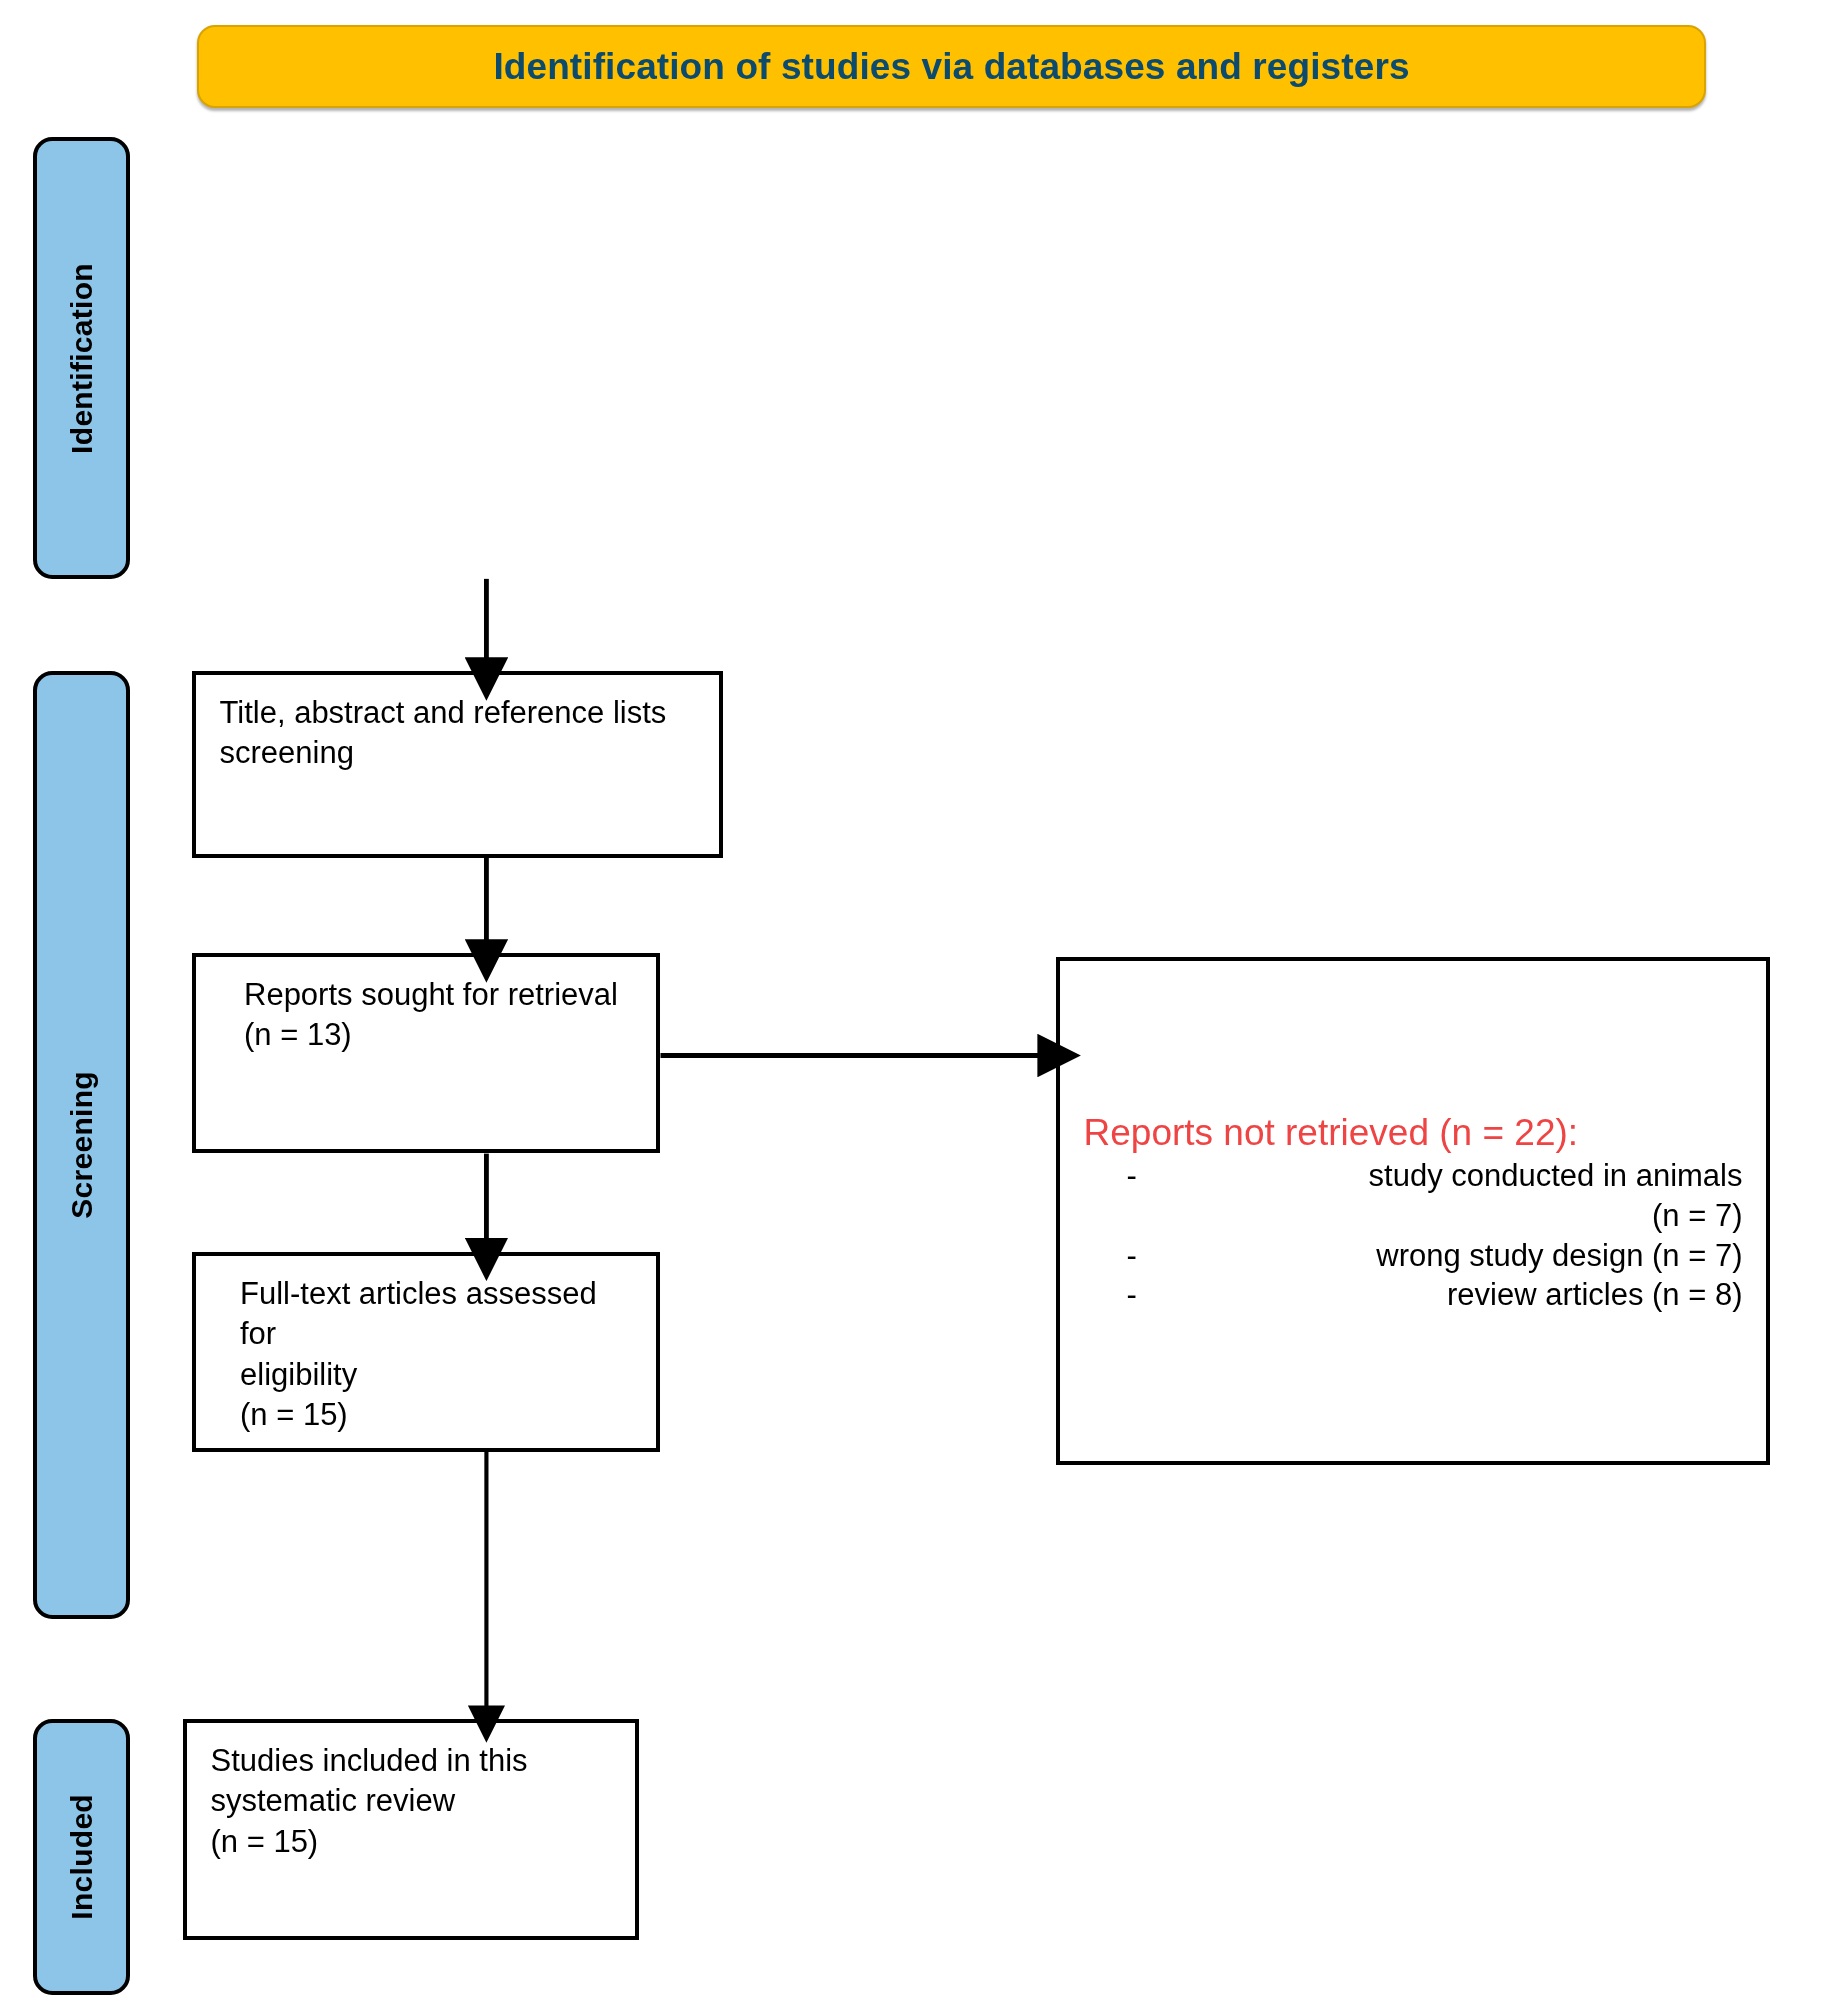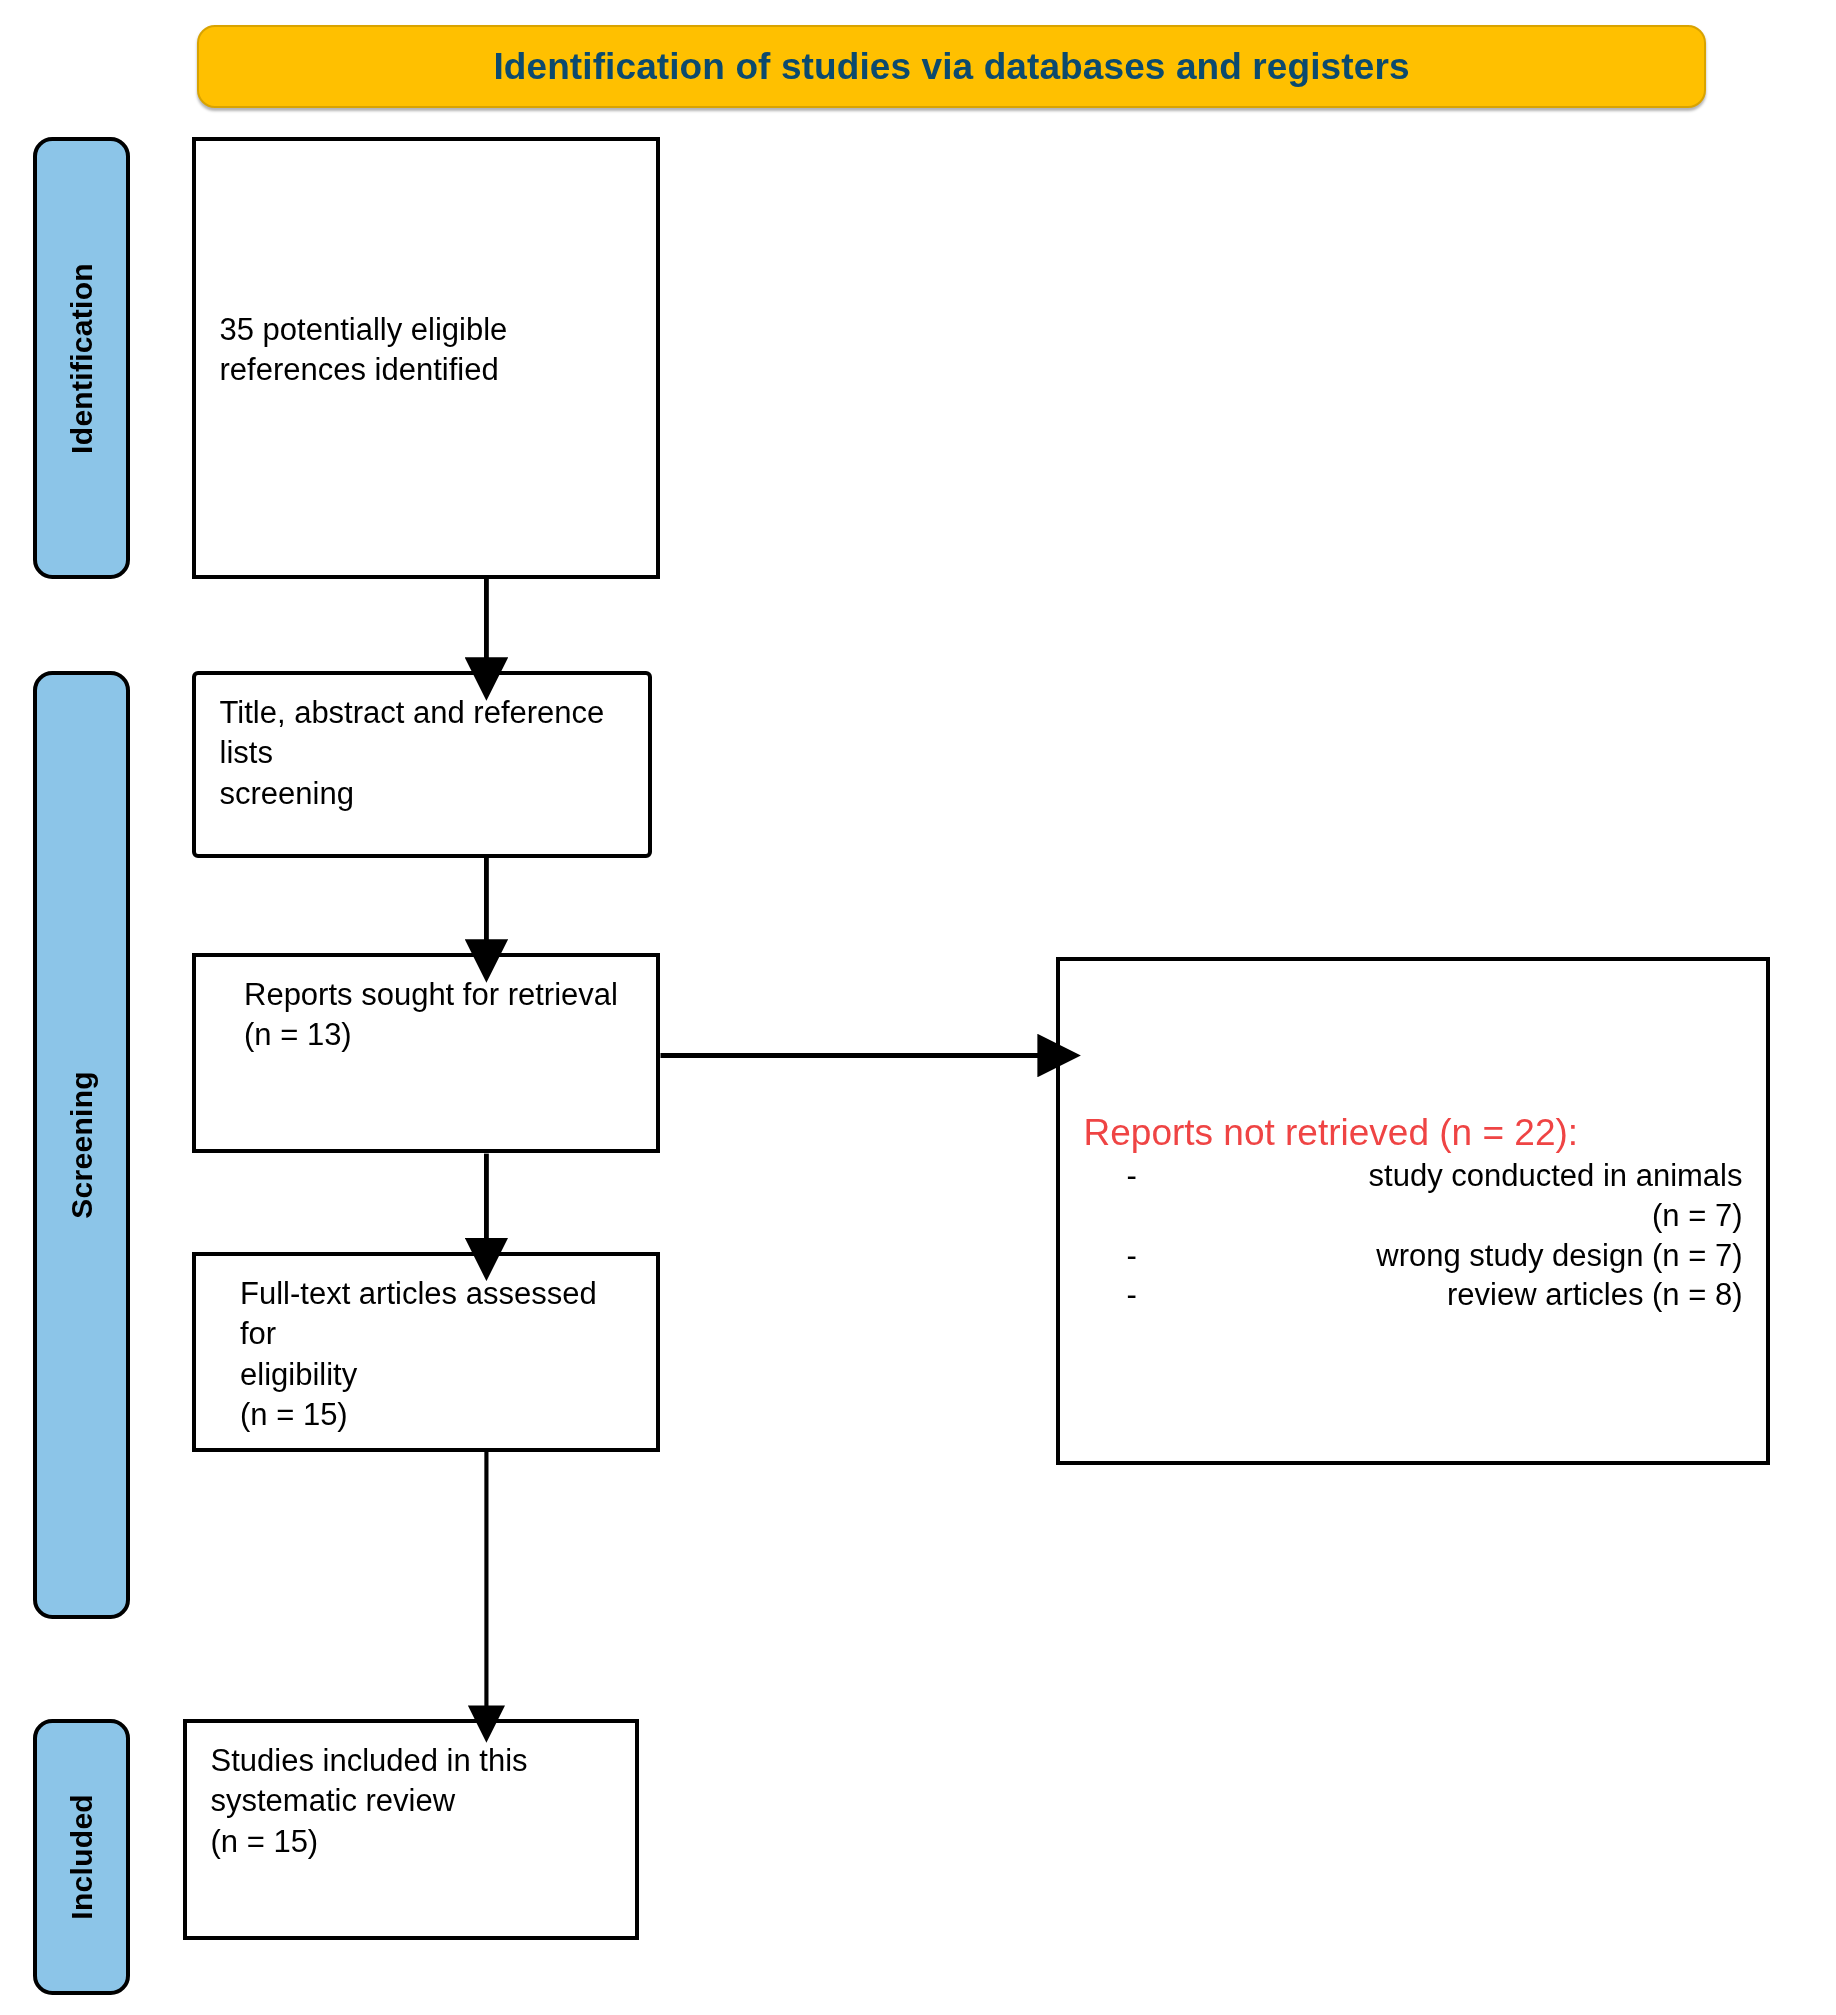--- a/index.html
+++ b/index.html
@@ -83,21 +83,21 @@
   .box-text {
     font-size: 31px;
     line-height: 1.30;
     color: #000000;
     white-space: pre-line;
   }
 
   #box-identified   { left: 192px; top: 137px;  width: 468px;  height: 442px; }
   #box-identified .box-text { padding-top: 151px; }
 
-  #box-screening    { left: 192px; top: 671px;  width: 460px;  height: 187px; border-radius: 6px; }
+  #box-screening    { left: 192px; top: 671px;  width: 531px;  height: 187px; }
   #box-sought       { left: 192px; top: 953px; width: 468px;  height: 200px; padding-left: 48px; }
   #box-fulltext     { left: 192px; top: 1252px; width: 468px;  height: 200px; padding-left: 44px; }
   #box-included     { left: 183px; top: 1719px; width: 456px;  height: 221px; }
 
   
   #box-excluded {
     left: 1056px;
     top: 957px;
     width: 714px;
     height: 508px;
@@ -157,24 +157,20 @@
   </div>
 
   <div class="stage" id="stage-screening">
     <span class="stage-label">Screening</span>
   </div>
 
   <div class="stage" id="stage-included">
     <span class="stage-label">Included</span>
   </div>
 
-  <div class="box" id="box-identified">
-    <div class="box-text">35 potentially eligible
-references identified</div>
-  </div>
 
   <div class="box" id="box-screening">
     <div class="box-text">Title, abstract and reference lists
 screening</div>
   </div>
 
   <div class="box" id="box-sought">
     <div class="box-text">Reports sought for retrieval
 (n = 13)</div>
   </div>

